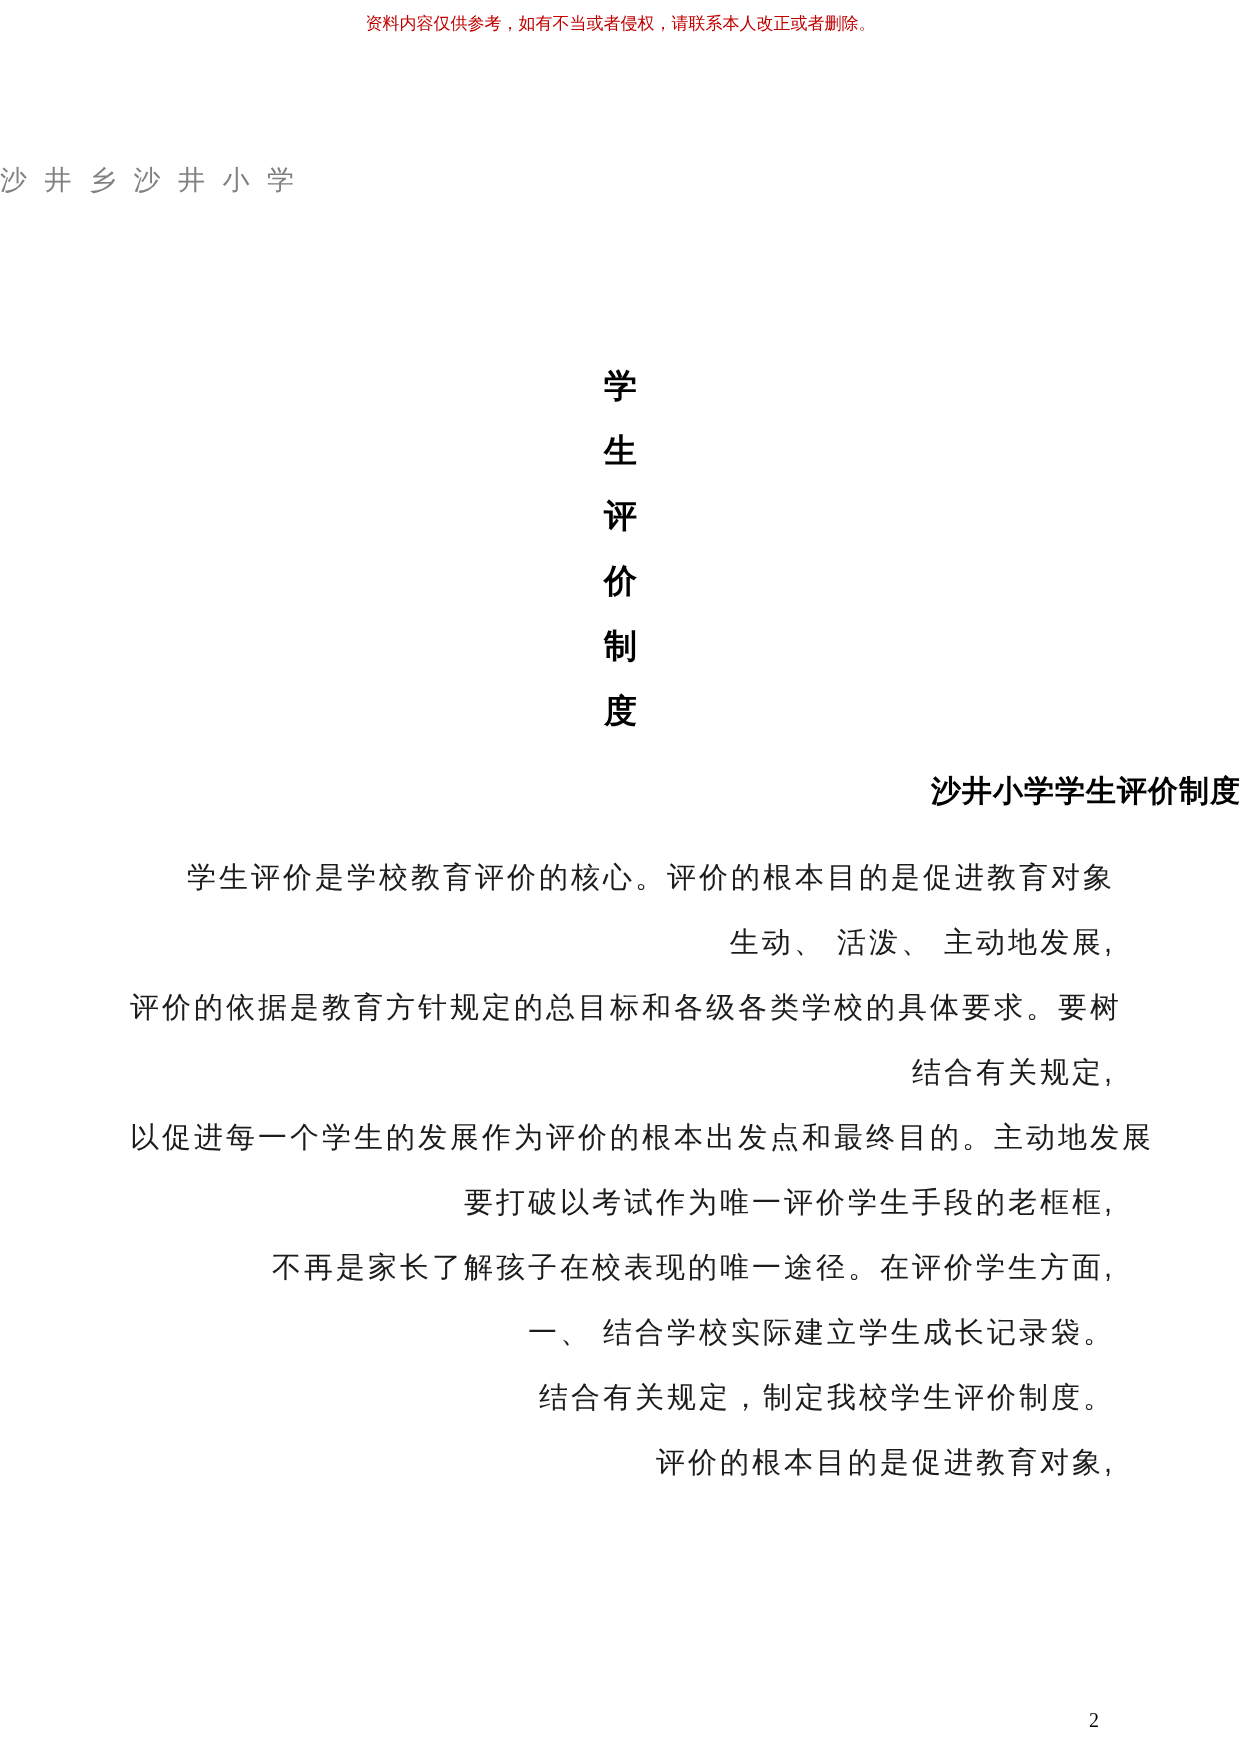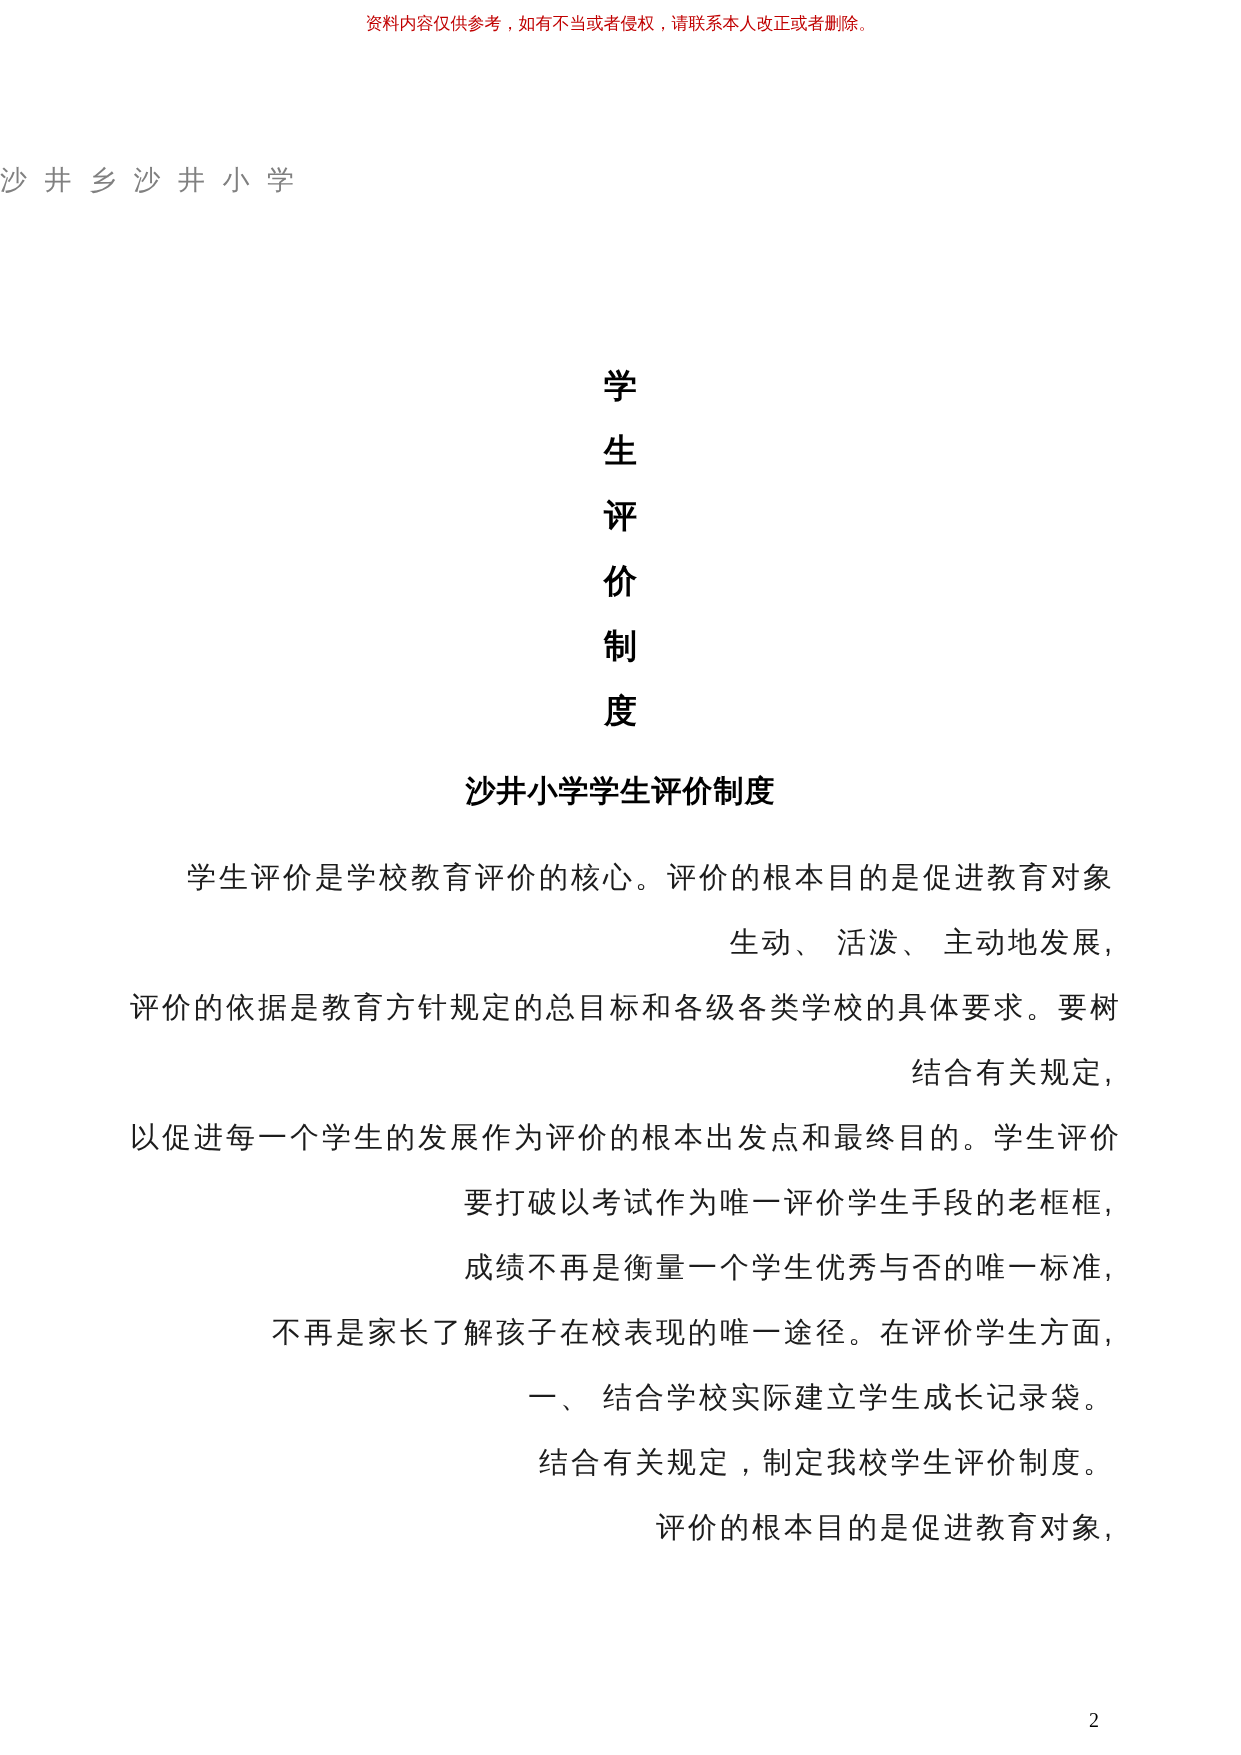--- a/index.html
+++ b/index.html
@@ -39,21 +39,21 @@
     line-height: 65px;
     font-size: 33px;
     font-weight: bold;
     color: #000000;
   }
   .doc-heading {
     position: absolute;
     top: 749px; left: 0; width: 100%;
     height: 65px;
     line-height: 65px;
-    text-align: center;
+    text-align: right;
     font-size: 30px;
     font-weight: bold;
     letter-spacing: 1px;
     color: #000000;
   }
   .doc-body {
     position: absolute;
     top: 836px; left: 130px; width: 985px;
     color: #1c1c1c;
   }
@@ -92,23 +92,22 @@
     <div class="vchar">度</div>
   </div>
 
   <div class="doc-heading">沙井小学学生评价制度</div>
 
   <div class="doc-body">
     <div class="body-line indent">学生评价是学校教育评价的核心。评价的根本目的是促进教育对象</div>
     <div class="body-line">生动、 活泼、 主动地发展,</div>
     <div class="body-line">评价的依据是教育方针规定的总目标和各级各类学校的具体要求。要树</div>
     <div class="body-line">结合有关规定,</div>
-    <div class="body-line">以促进每一个学生的发展作为评价的根本出发点和最终目的。学生评价</div>
+    <div class="body-line">以促进每一个学生的发展作为评价的根本出发点和最终目的。主动地发展</div>
     <div class="body-line">要打破以考试作为唯一评价学生手段的老框框,</div>
-    <div class="body-line">成绩不再是衡量一个学生优秀与否的唯一标准,</div>
     <div class="body-line">不再是家长了解孩子在校表现的唯一途径。在评价学生方面,</div>
     <div class="body-line indent">一、 结合学校实际建立学生成长记录袋。</div>
     <div class="body-line">结合有关规定，制定我校学生评价制度。</div>
     <div class="body-line indent">评价的根本目的是促进教育对象,</div>
   </div>
 
   <div class="page-number">2</div>
 
 </div>
 

